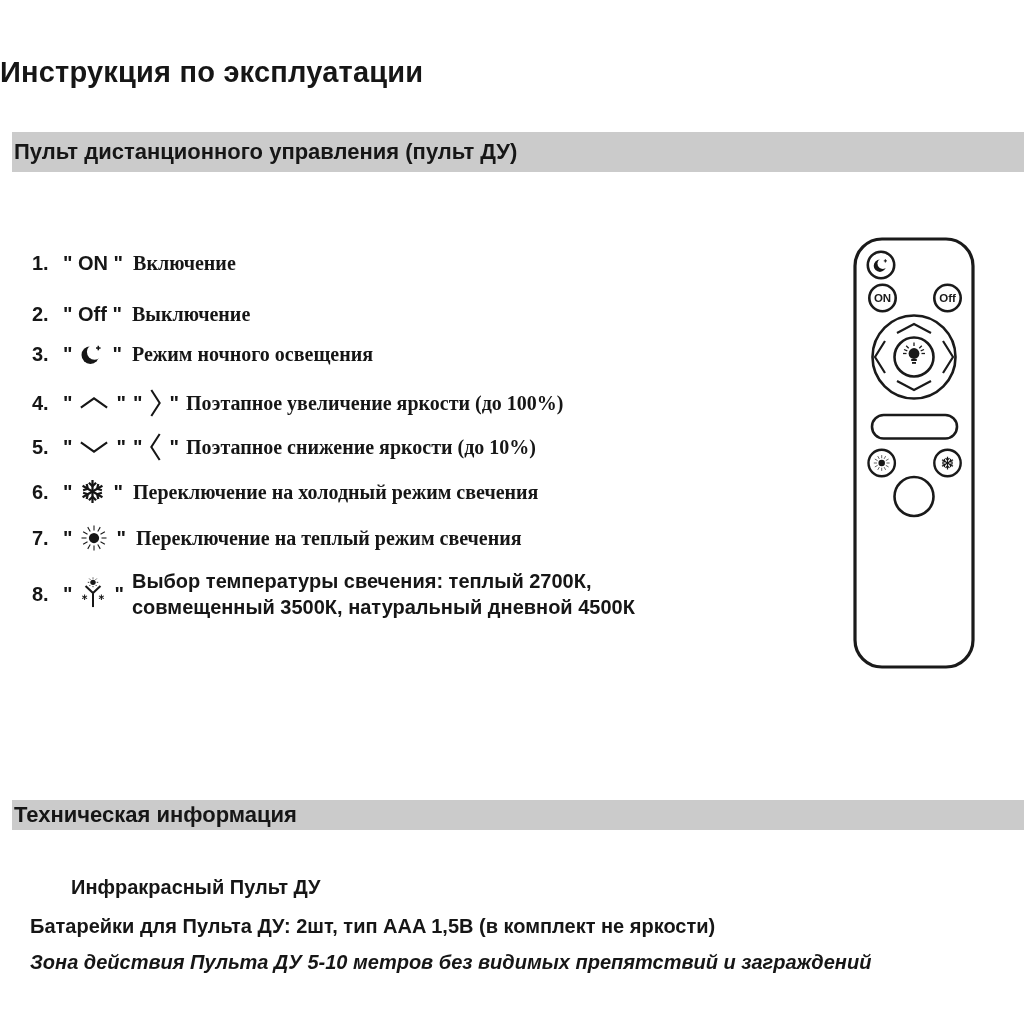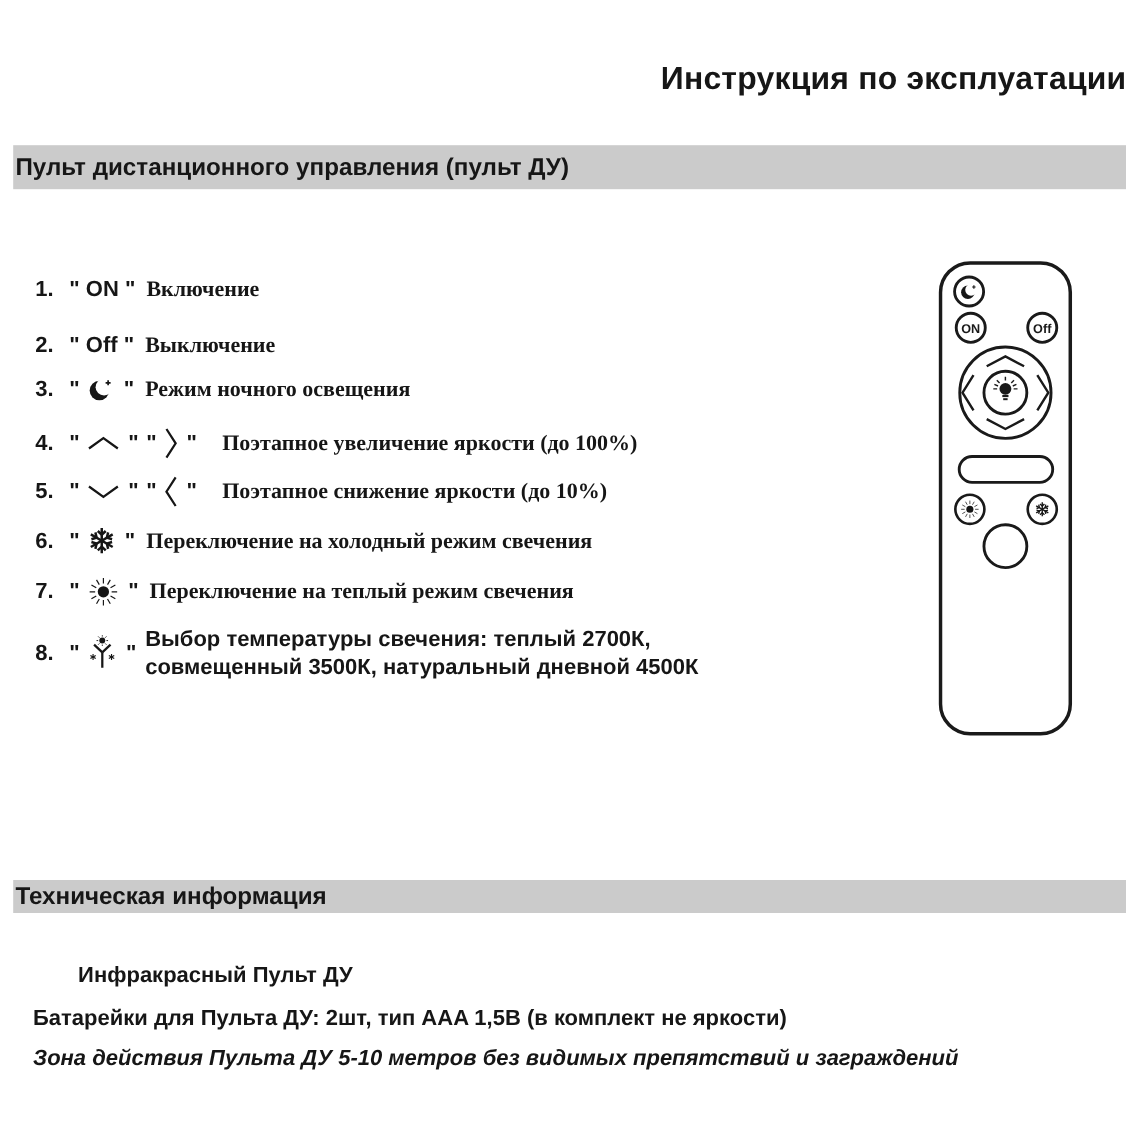--- a/index.html
+++ b/index.html
@@ -3,36 +3,36 @@
 <meta charset="utf-8">
 <style>
   html,body{margin:0;padding:0;}
   body{
     width:1024px;height:1024px;position:relative;overflow:hidden;
     background:#ffffff;color:#161616;
     font-family:"Liberation Sans",sans-serif;font-weight:700;
   }
   .title{
     position:absolute;top:56px;left:0;width:100%;
-    text-align:right;font-size:29px;letter-spacing:.2px;
+    text-align:left;font-size:29px;letter-spacing:.2px;
   }
   .bar{
     position:absolute;left:12px;right:0;height:40px;background:#cbcbcb;
     display:flex;align-items:center;padding-left:2px;box-sizing:border-box;
     font-size:22px;
   }
   #bar-remote{top:132px;}
   #bar-tech{top:800px;height:30px;}
   .item{
     position:absolute;left:32px;display:flex;align-items:center;
     font-size:20px;line-height:26px;gap:7px;white-space:nowrap;
   }
   .item .num{min-width:24px;}
   .item .txt{margin-left:3px;font-family:Liberation Serif, serif;}
-  .item .txt-gap{margin-left:16px;}
+  .item .txt-gap{margin-left:0;}
   .item .wrap{white-space:normal;width:592px;margin-left:1px;}
   .ic{display:block;color:#161616;}
   .info{position:absolute;left:30px;font-size:20px;line-height:26px;}
   #info-0{top:874px;margin-left:41px;}
   #info-1{top:913px;}
   #info-2{top:949px;font-style:italic;}
   .remote{position:absolute;left:853px;top:237px;width:122px;height:432px;}
   svg text{font-family:"Liberation Sans",sans-serif;font-weight:700;}
 </style>
 </head>

